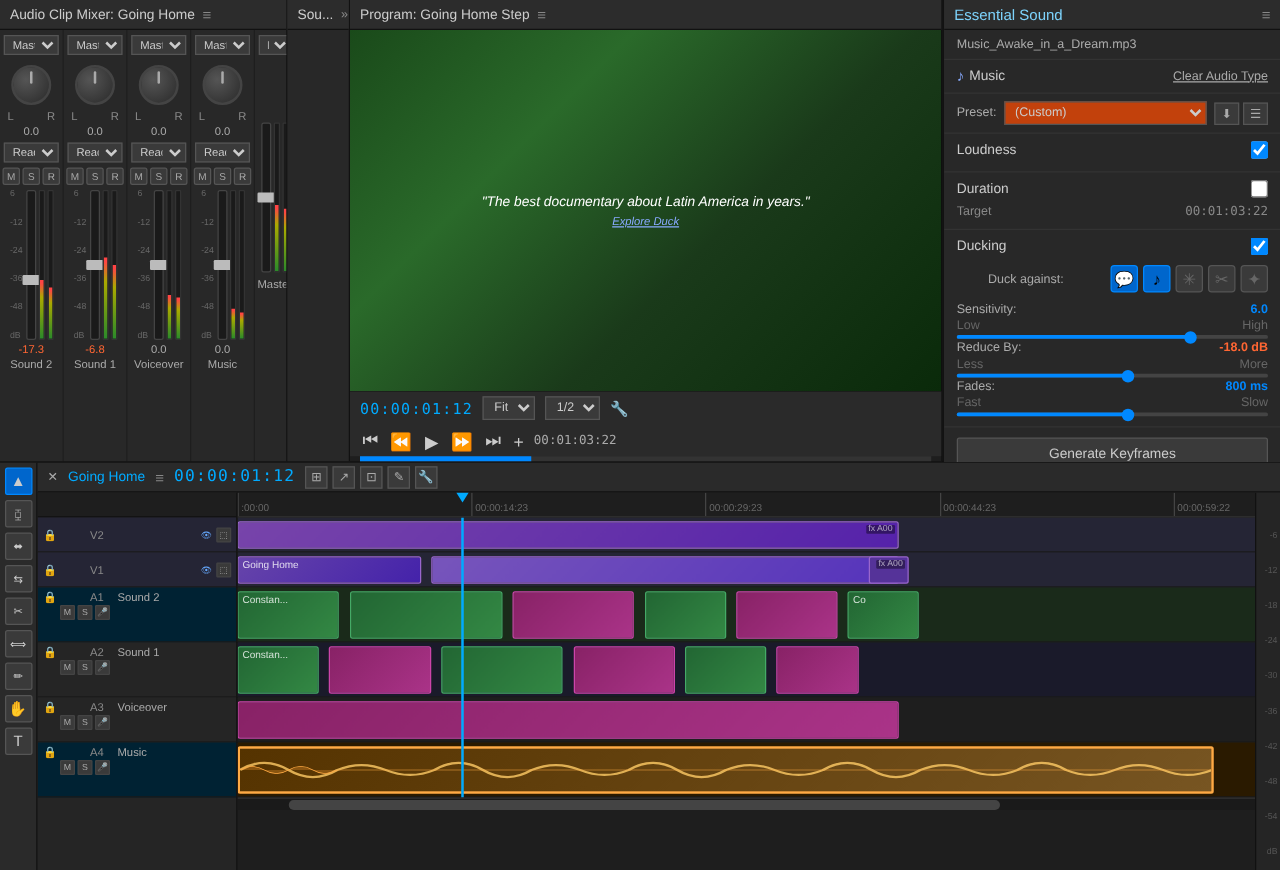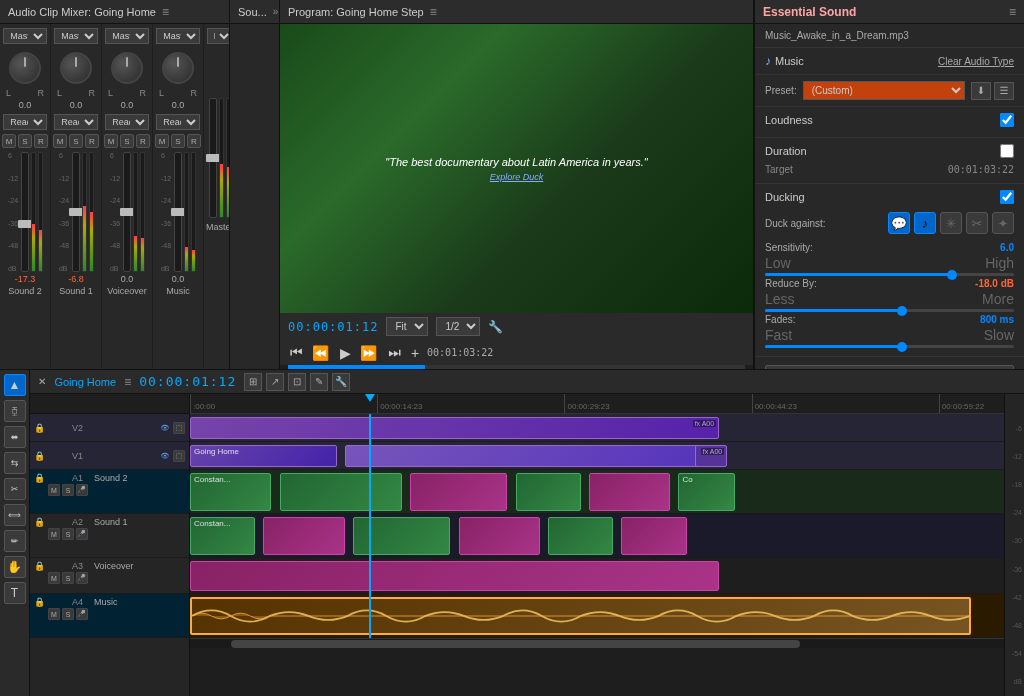--- a/index.html
+++ b/index.html
@@ -331,22 +331,22 @@
       background: #2c2c2c;
       padding: 4px 8px;
       display: flex;
       align-items: center;
       justify-content: space-between;
       border-bottom: 1px solid #111;
       height: 24px;
     }
     .es-title {
       font-size: 12px;
-      color: #fca5a5;
-      font-weight: bold;
+      color: #7dd3fc;
+      font-weight: normal;
     }
     .es-filename {
       padding: 6px 10px;
       color: #aaa;
       font-size: 10px;
       border-bottom: 1px solid #333;
     }
     .es-audio-type-row {
       padding: 6px 10px;
       display: flex;
@@ -417,21 +417,21 @@
       height: 14px;
       accent-color: #0088ff;
       cursor: pointer;
     }
     .es-sub-row {
       display: flex;
       align-items: center;
       justify-content: space-between;
       margin: 4px 0;
     }
-    .es-sub-label { color: #aaa; font-size: 10px; }
+    .es-sub-label { color: #aaa; font-size: 10px; margin-left: 25px; }
     .es-target-row {
       display: flex;
       align-items: center;
       justify-content: space-between;
       padding: 2px 0;
     }
     .es-target-label { color: #888; font-size: 10px; }
     .es-target-value { color: #888; font-size: 10px; font-family: monospace; }
 
     .duck-icons {
@@ -452,21 +452,21 @@
     }
     .duck-icon-btn.active { background: #0066cc; border-color: #0088ff; }
     .duck-icon-btn.inactive { background: #3a3a3a; color: #666; }
 
     .es-slider-row {
       margin: 2px 0;
     }
     .es-slider-labels {
       display: flex;
       justify-content: space-between;
-      font-size: 14px;
+      font-size: 10px;
       color: #666;
       margin-bottom: 2px;
     }
     .es-slider-value-row {
       display: flex;
       align-items: center;
       justify-content: space-between;
       margin-bottom: 2px;
     }
     .es-slider-name { color: #aaa; font-size: 10px; }

